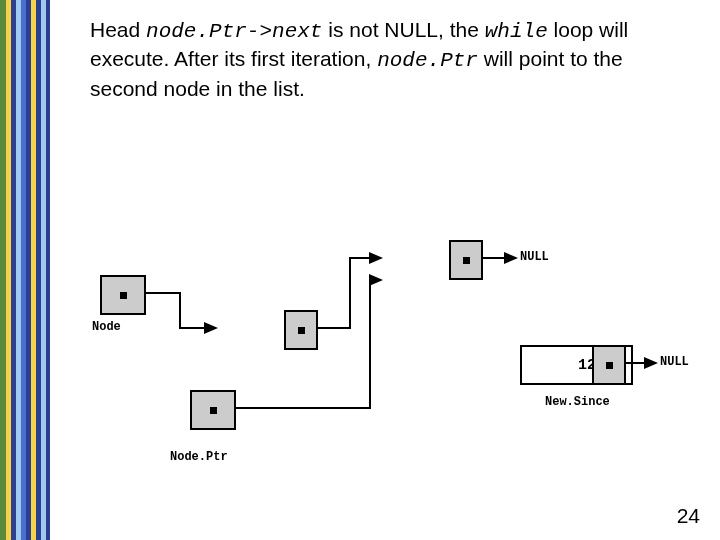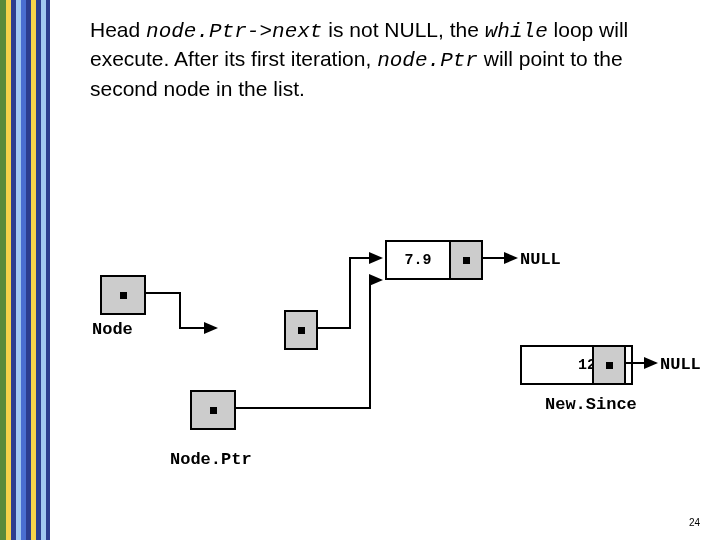--- a/index.html
+++ b/index.html
@@ -59,28 +59,28 @@
   }
   .dot {
     width: 7px;
     height: 7px;
     background: #000;
   }
   .label {
     position: absolute;
     font-family: "Courier New", monospace;
     font-weight: bold;
-    font-size: 17px;
+    font-size: 12px;
     color: #000;
   }
   .pagenum {
     position: absolute;
     right: 20px;
     bottom: 12px;
-    font-size: 10px;
+    font-size: 21px;
     color: #000;
   }
   svg.arrows {
     position: absolute;
     left: 0;
     top: 0;
     width: 630px;
     height: 250px;
     pointer-events: none;
   }
@@ -118,23 +118,20 @@
 
   <div class="ptr-box" style="left:110px; top:150px; width:42px; height:36px;">
     <div class="dot"></div>
   </div>
   <div class="label" style="left:90px; top:210px;">Node.Ptr</div>
 
   <div class="ptr-box" style="left:204px; top:70px; width:30px; height:36px;">
     <div class="dot"></div>
   </div>
 
-  <div class="node-box" style="left:305px; top:0px; width:62px; height:36px;">
-    <span>7.9</span>
-  </div>
   <div class="ptr-box" style="left:369px; top:0px; width:30px; height:36px;">
     <div class="dot"></div>
   </div>
   <div class="label" style="left:440px; top:10px;">NULL</div>
 
   <div class="node-box" style="left:440px; top:105px; width:70px; height:36px;padding-left:39px;">
     <span>12.6</span>
   </div>
   <div class="ptr-box" style="left:512px; top:105px; width:30px; height:36px;">
     <div class="dot"></div>

